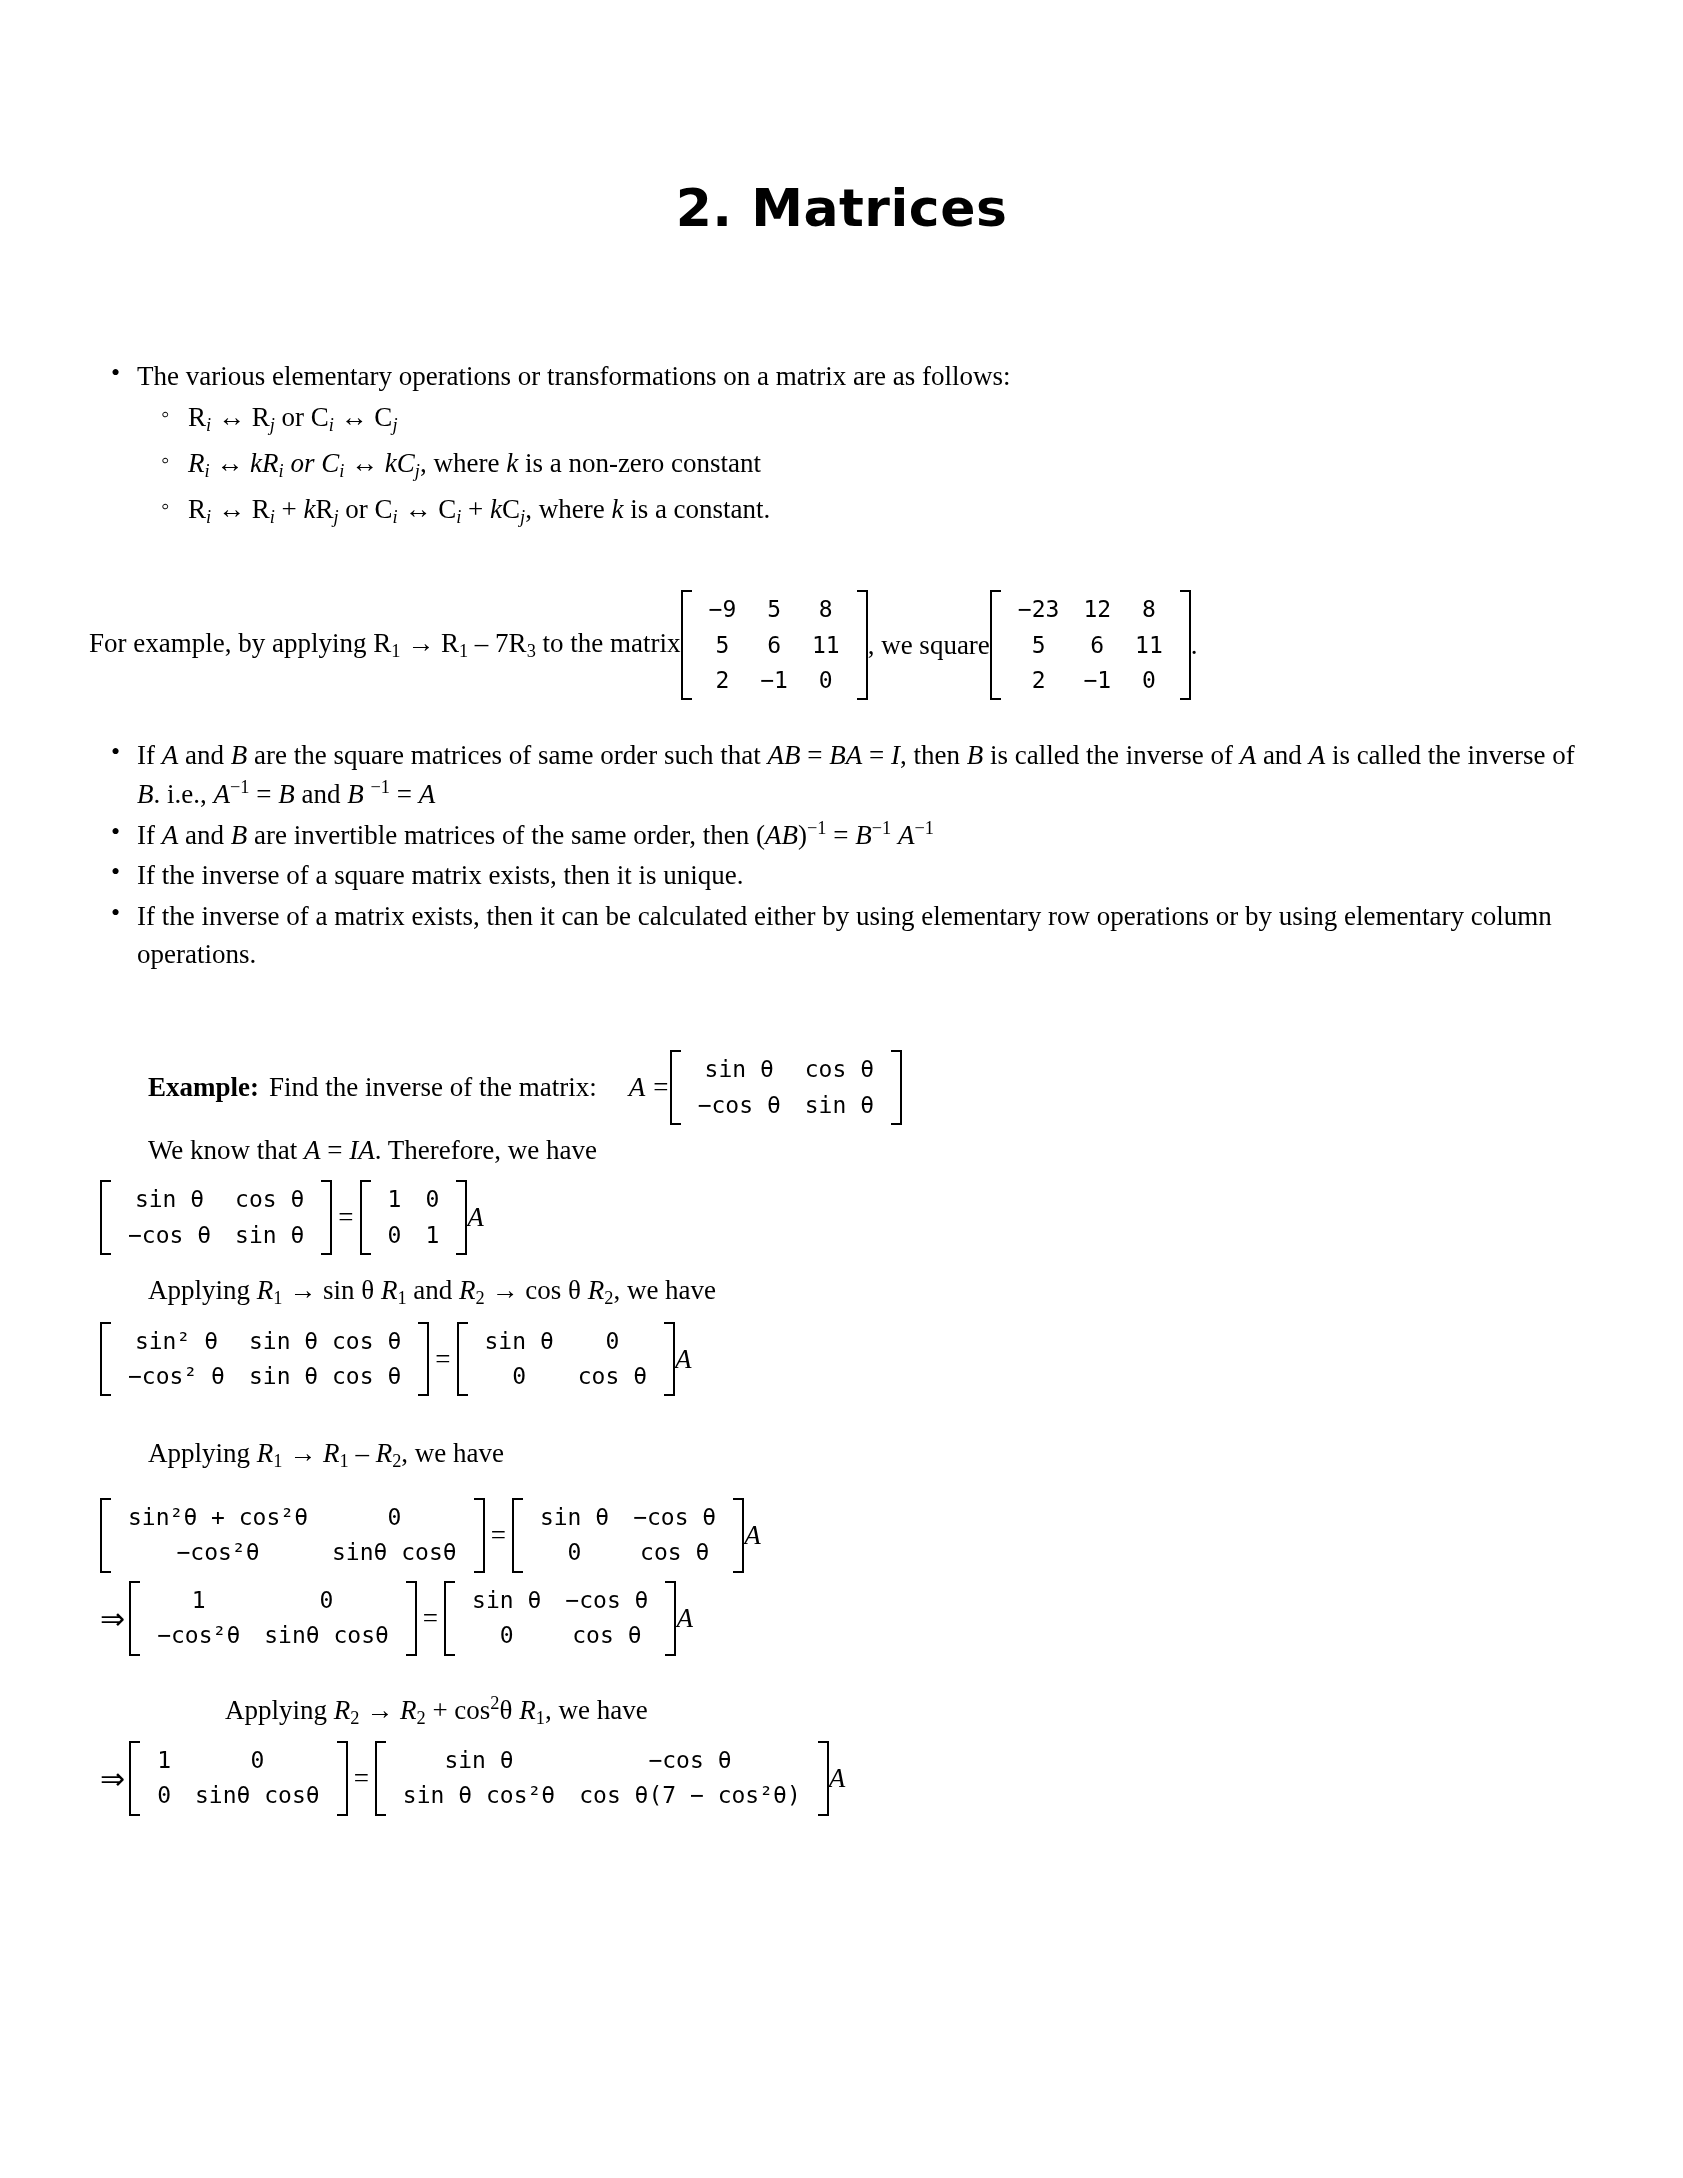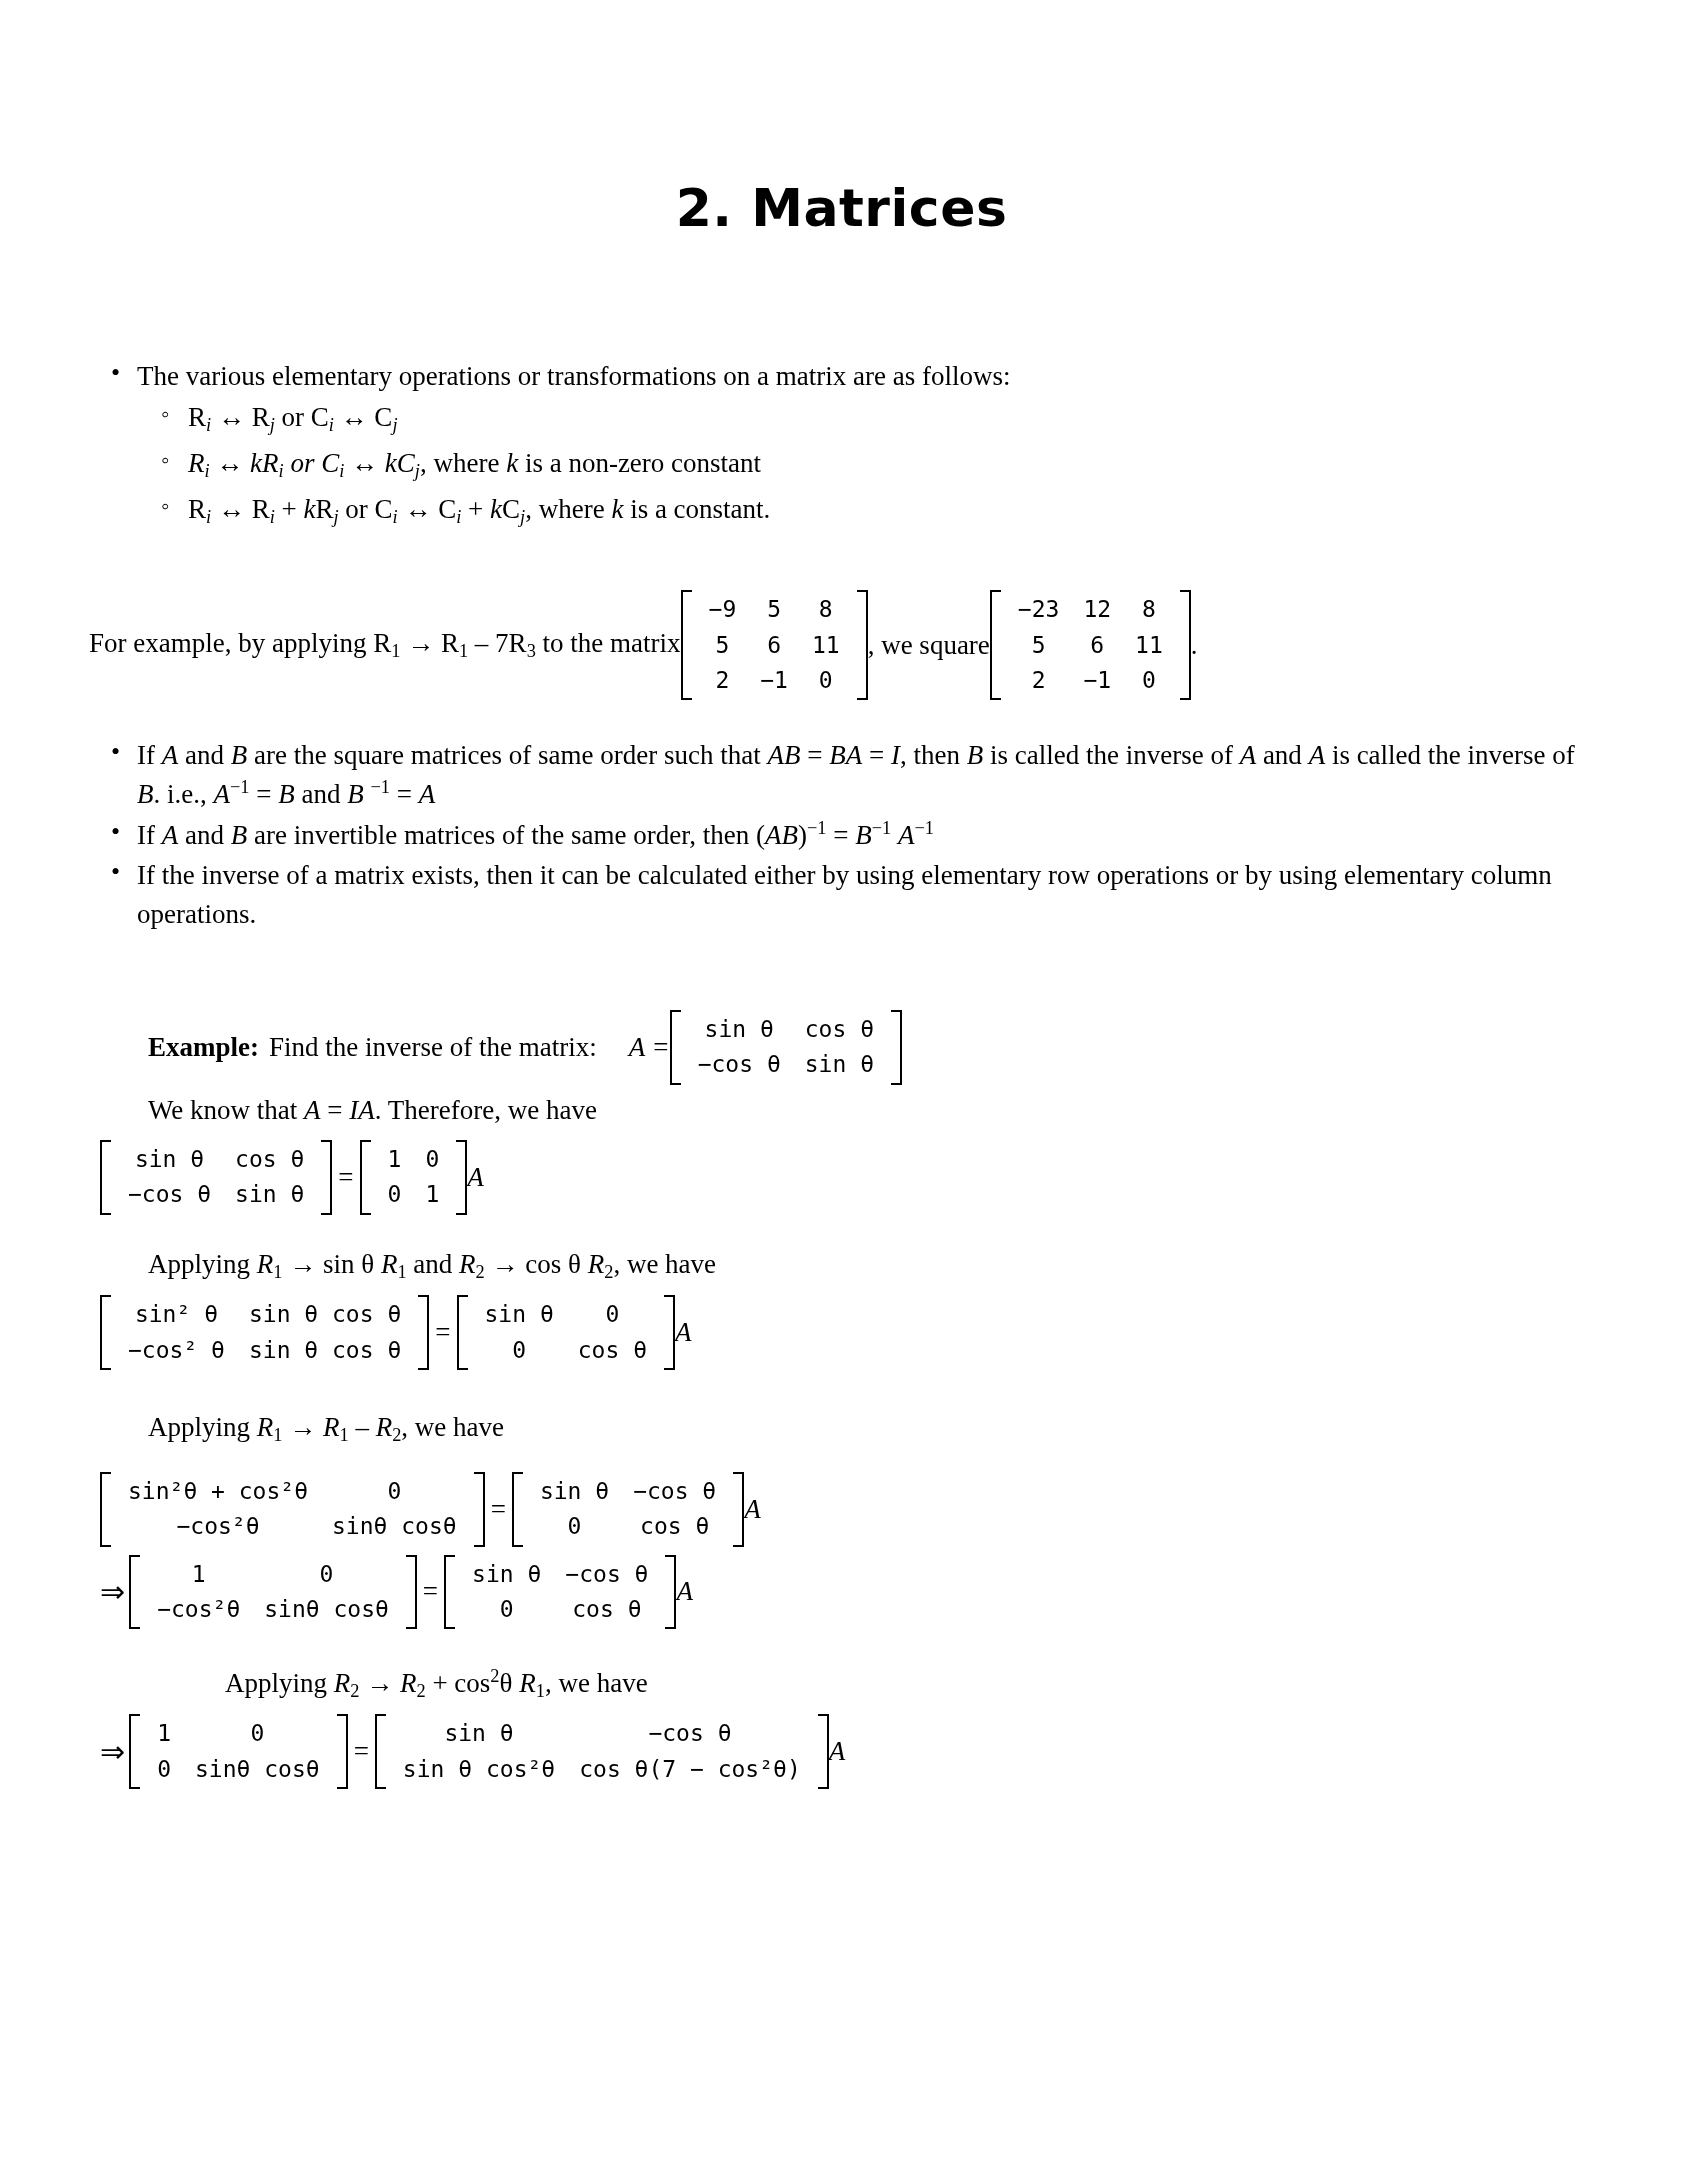--- a/index.html
+++ b/index.html
@@ -218,20 +218,23 @@
     </div>
 
     <ul class="lvl1" style="margin-top:36px;">
       <li>
         <span>If <span class="it">A</span> and <span class="it">B</span> are the square matrices of same order such that <span class="it">AB</span> = <span class="it">BA</span> = <span class="it">I</span>, then <span class="it">B</span> is called the inverse of <span class="it">A</span> and <span class="it">A</span> is called the inverse of <span class="it">B</span>. i.e., <span class="it">A</span><span class="sup">−1</span> = <span class="it">B</span> and <span class="it">B</span> <span class="sup">−1</span> = <span class="it">A</span></span>
       </li>
       <li>
         <span>If <span class="it">A</span> and <span class="it">B</span> are invertible matrices of the same order, then (<span class="it">AB</span>)<span class="sup">−1</span> = <span class="it">B</span><span class="sup">−1</span> <span class="it">A</span><span class="sup">−1</span></span>
       </li>
       <li>
+        <span>If the inverse of a square matrix exists, then it is unique.</span>
+      </li>
+      <li>
         <span>If the inverse of a matrix exists, then it can be calculated either by using elementary row operations or by using elementary column operations.</span>
       </li>
     </ul>
 
     <div class="example-block">
       <div class="inline-mat-line">
         <span class="bold">Example:</span>
         <span style="margin-left:10px;">Find the inverse of the matrix:</span>
         <span style="margin-left:32px;" class="mathvar">A =</span>
         <span class="matrix">
@@ -279,21 +282,21 @@
             <tr>
                   <td>0</td>
                   <td>1</td>
                 </tr>
           </tbody>
             </table>
         </span>
         <span class="mathvar">A</span>
       </div>
 
-      <div class="para" style="margin-top:30px;">Applying <span class="it">R</span><span class="subn">1</span> → sin θ <span class="it">R</span><span class="subn">1</span> and <span class="it">R</span><span class="subn">2</span> → cos θ <span class="it">R</span><span class="subn">2</span>, we have</div>
+      <div class="para" style="margin-top:16px;">Applying <span class="it">R</span><span class="subn">1</span> → sin θ <span class="it">R</span><span class="subn">1</span> and <span class="it">R</span><span class="subn">2</span> → cos θ <span class="it">R</span><span class="subn">2</span>, we have</div>
 
       <div class="inline-mat-line" style="margin-top:10px; margin-left:-48px;">
         <span class="matrix">
           <table>
             <tbody>
                 <tr>
                   <td>sin² θ</td>
                   <td>sin θ cos θ</td>
                 </tr>
             <tr>

